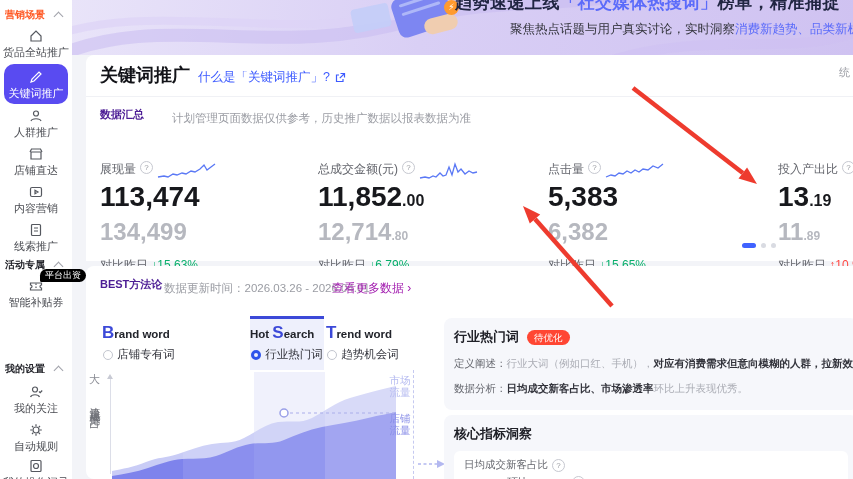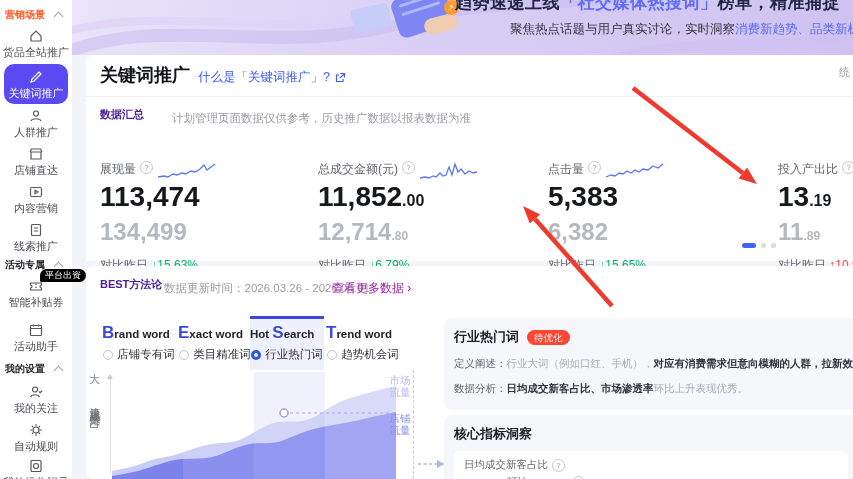--- a/index.html
+++ b/index.html
@@ -189,27 +189,20 @@
 
     <div class="s-item" style="top:278px">
       <span class="s-badge">平台出资</span>
       <svg width="16" height="16" viewBox="0 0 16 16" fill="none" stroke="currentColor" stroke-width="1.2">
           <path d="M2.5 5h11v2a1.5 1.5 0 000 3v2h-11v-2a1.5 1.5 0 000-3z"></path>
           <path d="M8 5.5v6" stroke-dasharray="1.5,1.5"></path>
         </svg>
       <div class="lbl">智能补贴券</div>
     </div>
 
-    <div class="s-item" style="top:322px">
-      <svg width="16" height="16" viewBox="0 0 16 16" fill="none" stroke="currentColor" stroke-width="1.2">
-          <rect x="2.5" y="3.5" width="11" height="10" rx="1"></rect>
-          <path d="M2.5 6.5h11M5.5 2.5v2M10.5 2.5v2"></path>
-        </svg>
-      <div class="lbl">活动助手</div>
-    </div>
 
     <div class="s-group" style="top:362px">
         <span>我的设置</span>
         <span class="chev"></span>
       </div>
 
     <div class="s-item" style="top:384px">
       <svg width="16" height="16" viewBox="0 0 16 16" fill="none" stroke="currentColor" stroke-width="1.2">
           <circle cx="7" cy="5.5" r="2.5"></circle>
           <path d="M2.5 13c1-3 8-3 9 0M11 7.5l1.2 1.2 2-2.2"></path>
@@ -309,27 +302,20 @@
   <div class="card card2">
     <div class="sec-title" style="left:14px;top:11px">BEST方法论</div>
     <div class="best-updated">数据更新时间：2026.03.26 - 2026.04.01</div>
     <div class="more-link">查看更多数据 ›</div>
 
     <div class="tab" style="left:16px">
       <div class="t-en"><span></span><span class="big">B</span><span>rand word</span></div>
       <div class="t-cn">
           <span class="radio"></span>
           <span>店铺专有词</span>
-        </div>
-    </div>
-    <div class="tab" style="left:92px">
-      <div class="t-en"><span></span><span class="big">E</span><span>xact word</span></div>
-      <div class="t-cn">
-          <span class="radio"></span>
-          <span>类目精准词</span>
         </div>
     </div>
     <div class="tab selected" style="left:164px">
       <div class="t-en"><span>Hot </span><span class="big">S</span><span>earch</span></div>
       <div class="t-cn">
           <span class="radio sel"></span>
           <span>行业热门词</span>
         </div>
     </div>
     <div class="tab" style="left:240px">

